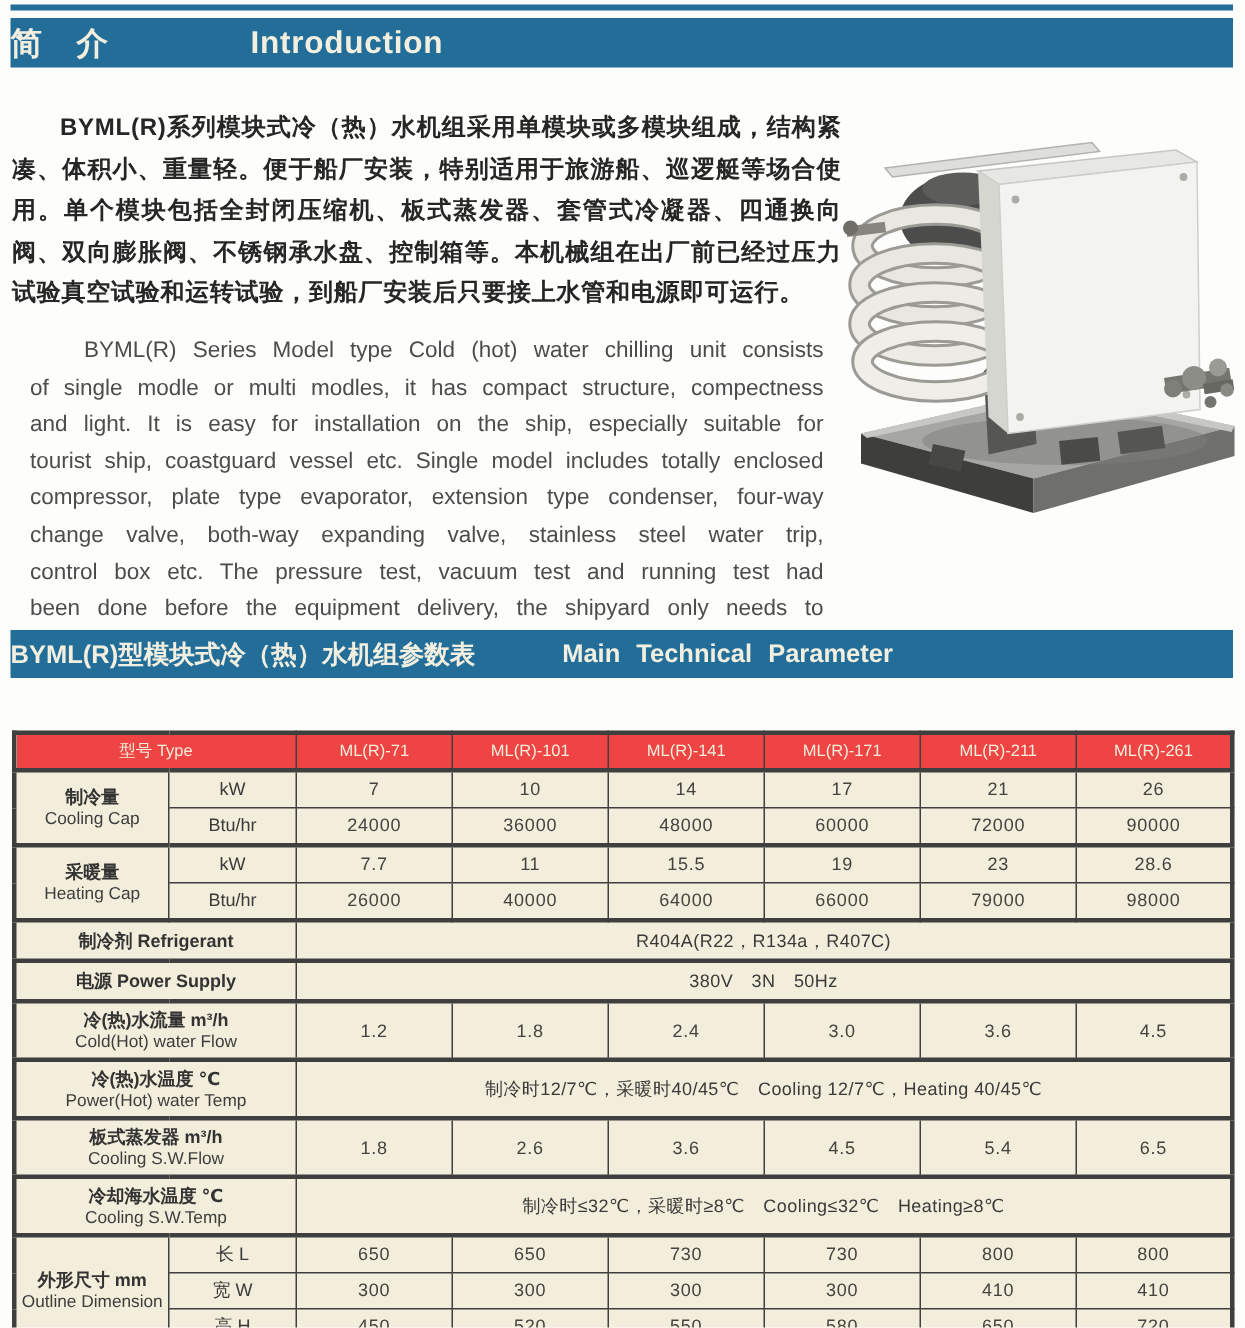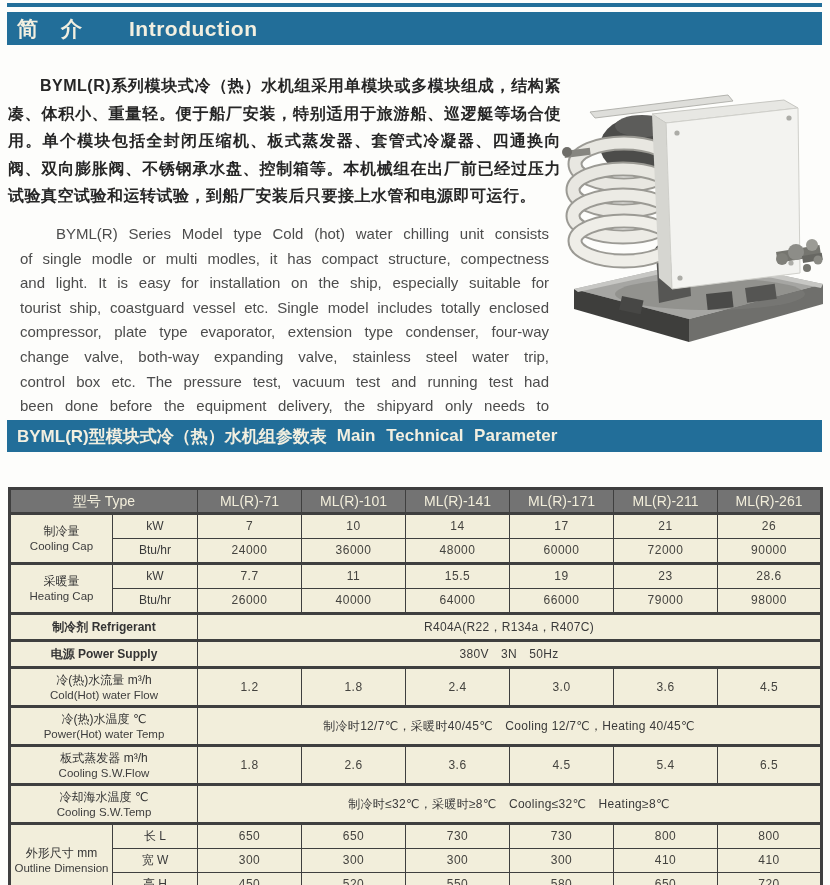--- a/index.html
+++ b/index.html
@@ -6,44 +6,44 @@
   body{
     width:830px;height:885px;background:#ffffff;
     font-family:"Liberation Sans","DejaVu Sans",sans-serif;
     -webkit-font-smoothing:antialiased;
   }
   .page{position:relative;width:830px;height:885px;background:#fdfdfb;overflow:hidden;}
 
   
   .topline{position:absolute;left:7px;top:3px;width:815px;height:4px;background:#226e99;}
   .bar{position:absolute;left:7px;width:815px;background:#226e99;color:#f2efe0;
-       display:flex;align-items:center;box-sizing:border-box;padding-left:10px;}
+       display:flex;align-items:center;box-sizing:border-box;gap:48px;}
   .bar1{top:12px;height:33px;font-size:21px;font-weight:bold;letter-spacing:1px;}
   .bar1 .en{margin-left:46px;letter-spacing:.5px;}
   .bar2{top:420px;height:32px;font-size:17px;font-weight:bold;}
   .bar2 .en{margin-left:10px;word-spacing:6px;}
 
   
   .text-col{position:absolute;left:8px;top:56px;width:553px;}
   .p-zh{margin:16px 0 3px 0;font-size:16px;line-height:27.6px;color:#262626;
         text-indent:2em;text-align:justify;font-weight:600;letter-spacing:.5px;}
   .p-en{margin:12px;font-size:15px;line-height:24.6px;color:#4c4c4c;
         text-indent:2.4em;text-align:justify;word-spacing:4.5px;}
   .photo{position:absolute;left:560px;top:56px;width:270px;height:300px;}
 
   
   table.param{position:absolute;left:8px;top:487px;width:814px;border-collapse:collapse;
       table-layout:fixed;background:#f2eedb;font-size:12px;color:#3a3a3a;}
   table.param{border:3px solid #3f3f3f;}
   .param th,.param td{border:1px solid #3f3f3f;text-align:center;vertical-align:middle;
       padding:0 2px;height:23px;line-height:13px;font-weight:normal;overflow:hidden;}
   .param tr.gt th,.param tr.gt td{border-top:3px solid #3f3f3f;}
-  .param .thead th{background:#737373;color:#f2eedb;font-size:14px;height:22px;text-align:center;}
+  .param .thead th{background:#ef4444;color:#f2eedb;font-size:11px;height:22px;text-align:center;}
   .param .num{letter-spacing:.5px;color:#44433f;}
-  .param .lbl2 .l1{font-weight:normal;color:#333;font-size:12px;line-height:15px;}
+  .param .lbl2 .l1{font-weight:bold;color:#333;font-size:12px;line-height:15px;}
   .param .lbl2 .l2{font-size:11.5px;line-height:14px;color:#3d3d3d;}
   .param tr.h36 th,.param tr.h36 td{height:36px;}
   .param tr.h24 th,.param tr.h24 td{height:24px;}
   .param .lbl1{font-weight:bold;color:#333;}
   .param .span-val{letter-spacing:.3px;}
 </style>
 </head>
 <body>
 
 <div class="page">

